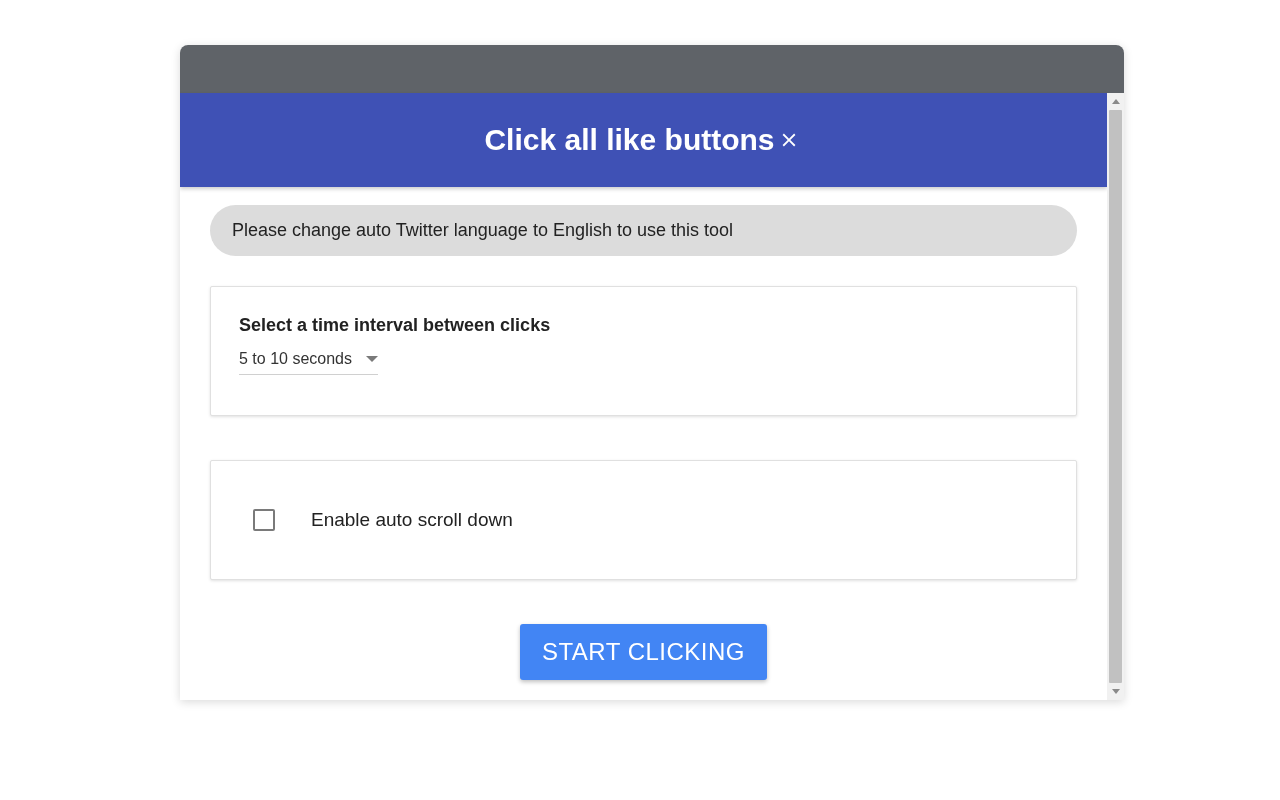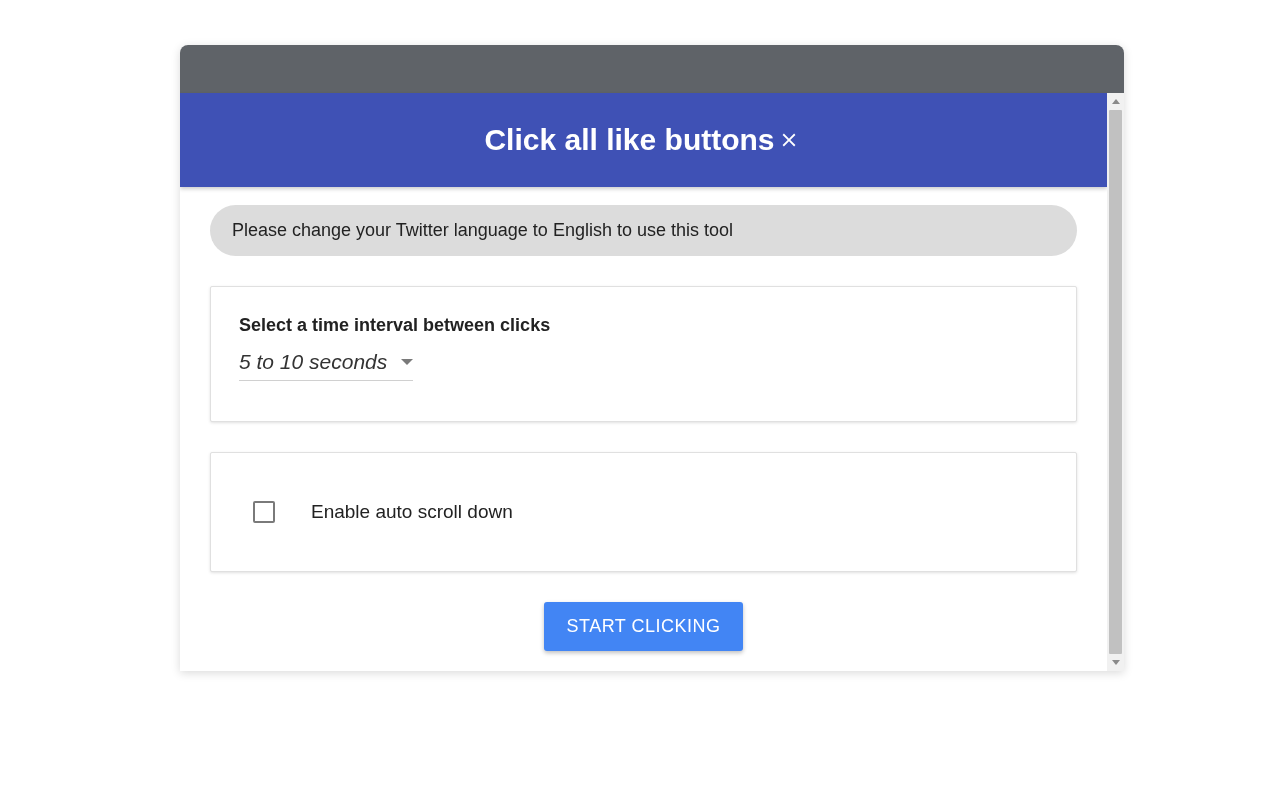--- a/index.html
+++ b/index.html
@@ -71,40 +71,39 @@
       font-size: 18px;
       color: #222;
       margin: 0 auto 30px auto;
     }
     .card {
       background: #fff;
       border: 1px solid #e0e0e0;
       border-radius: 2px;
       box-shadow: 0 1px 3px rgba(0,0,0,0.12);
       padding: 28px 28px 40px 28px;
-      margin-bottom: 30px;
+      margin-bottom: 44px;
     }
     .card-label {
       font-size: 18px;
       font-weight: bold;
       color: #222;
       margin-bottom: 14px;
     }
     .select-wrap {
       display: inline-flex;
       align-items: center;
       gap: 14px;
       border-bottom: 1px solid #d0d0d0;
       padding-bottom: 6px;
       cursor: pointer;
     }
     .select-value {
-      font-size: 21px;
+      font-size: 16px;
       color: #333;
-      font-style: italic;
     }
     .caret {
       width: 0;
       height: 0;
       border-left: 6px solid transparent;
       border-right: 6px solid transparent;
       border-top: 6px solid #7a7a7a;
     }
     .card-scroll {
       padding: 48px 42px;
@@ -126,21 +125,21 @@
       color: #222;
     }
     .start-wrap {
       display: flex;
       justify-content: center;
       margin-top: 6px;
     }
     .start-btn {
       background: #4285f4;
       color: #fff;
-      font-size: 18px;
+      font-size: 24px;
       font-weight: 500;
       letter-spacing: 0.5px;
       padding: 14px 22px;
       border: none;
       border-radius: 3px;
       cursor: pointer;
       box-shadow: 0 2px 4px rgba(0,0,0,0.25);
     }
     .scrollbar {
       width: 17px;
@@ -196,21 +195,21 @@
         <div class="close-btn">
           <svg viewBox="0 0 24 24">
             <path d="M19 6.41L17.59 5 12 10.59 6.41 5 5 6.41 10.59 12 5 17.59 6.41 19 12 13.41 17.59 19 19 17.59 13.41 12z" fill="#ffffff"></path>
           </svg>
         </div>
       </div>
 
       <div class="body">
 
         <div class="notice-pill">
-          <span>Please change your Twitter language to English to use this tool</span>
+          <span>Please change auto Twitter language to English to use this tool</span>
         </div>
 
         <div class="card">
           <div class="card-label">Select a time interval between clicks</div>
           <div class="select-wrap">
             <span class="select-value">5 to 10 seconds</span>
             <span class="caret"></span>
           </div>
         </div>
 

